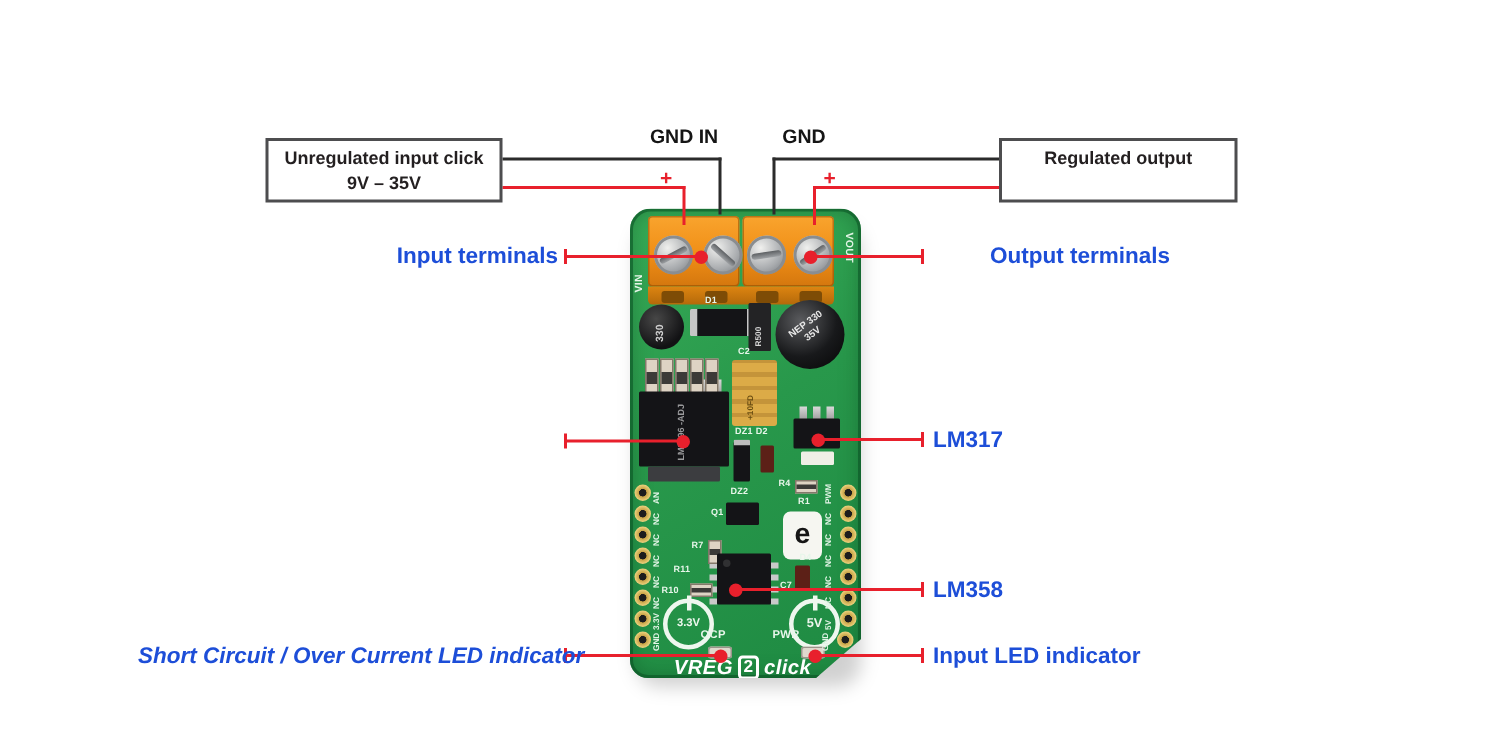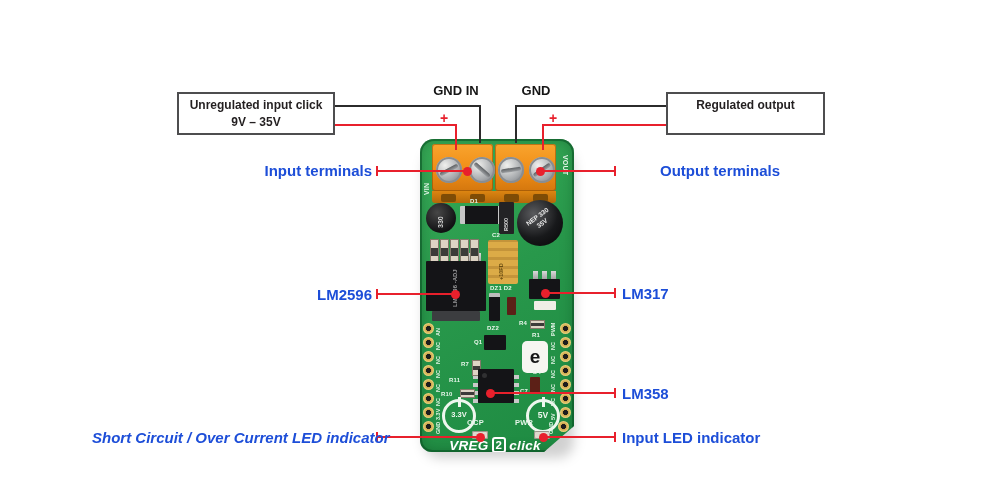--- a/index.html
+++ b/index.html
@@ -102,21 +102,20 @@
   <div class="sidelabel r-align" style="left:152px;top:162px;width:220px;">Input terminals</div>
   <div class="tick" style="left:376px;top:166px;"></div>
   <div class="wire-red" style="left:378px;top:170px;width:89px;height:2px;"></div>
   <div class="dot" style="left:463px;top:167px;"></div>
 
   <div class="sidelabel" style="left:660px;top:162px;">Output terminals</div>
   <div class="tick" style="left:614px;top:166px;"></div>
   <div class="wire-red" style="left:540px;top:170px;width:76px;height:2px;"></div>
   <div class="dot" style="left:536px;top:167px;"></div>
 
-  <div class="sidelabel r-align" style="left:252px;top:286px;width:120px;">LM2596</div>
   <div class="tick" style="left:376px;top:289px;"></div>
   <div class="wire-red" style="left:378px;top:293px;width:78px;height:2px;"></div>
   <div class="dot" style="left:451px;top:290px;"></div>
 
   <div class="sidelabel" style="left:622px;top:285px;">LM317</div>
   <div class="tick" style="left:614px;top:288px;"></div>
   <div class="wire-red" style="left:545px;top:292px;width:71px;height:2px;"></div>
   <div class="dot" style="left:541px;top:289px;"></div>
 
   <div class="sidelabel" style="left:622px;top:385px;">LM358</div>

